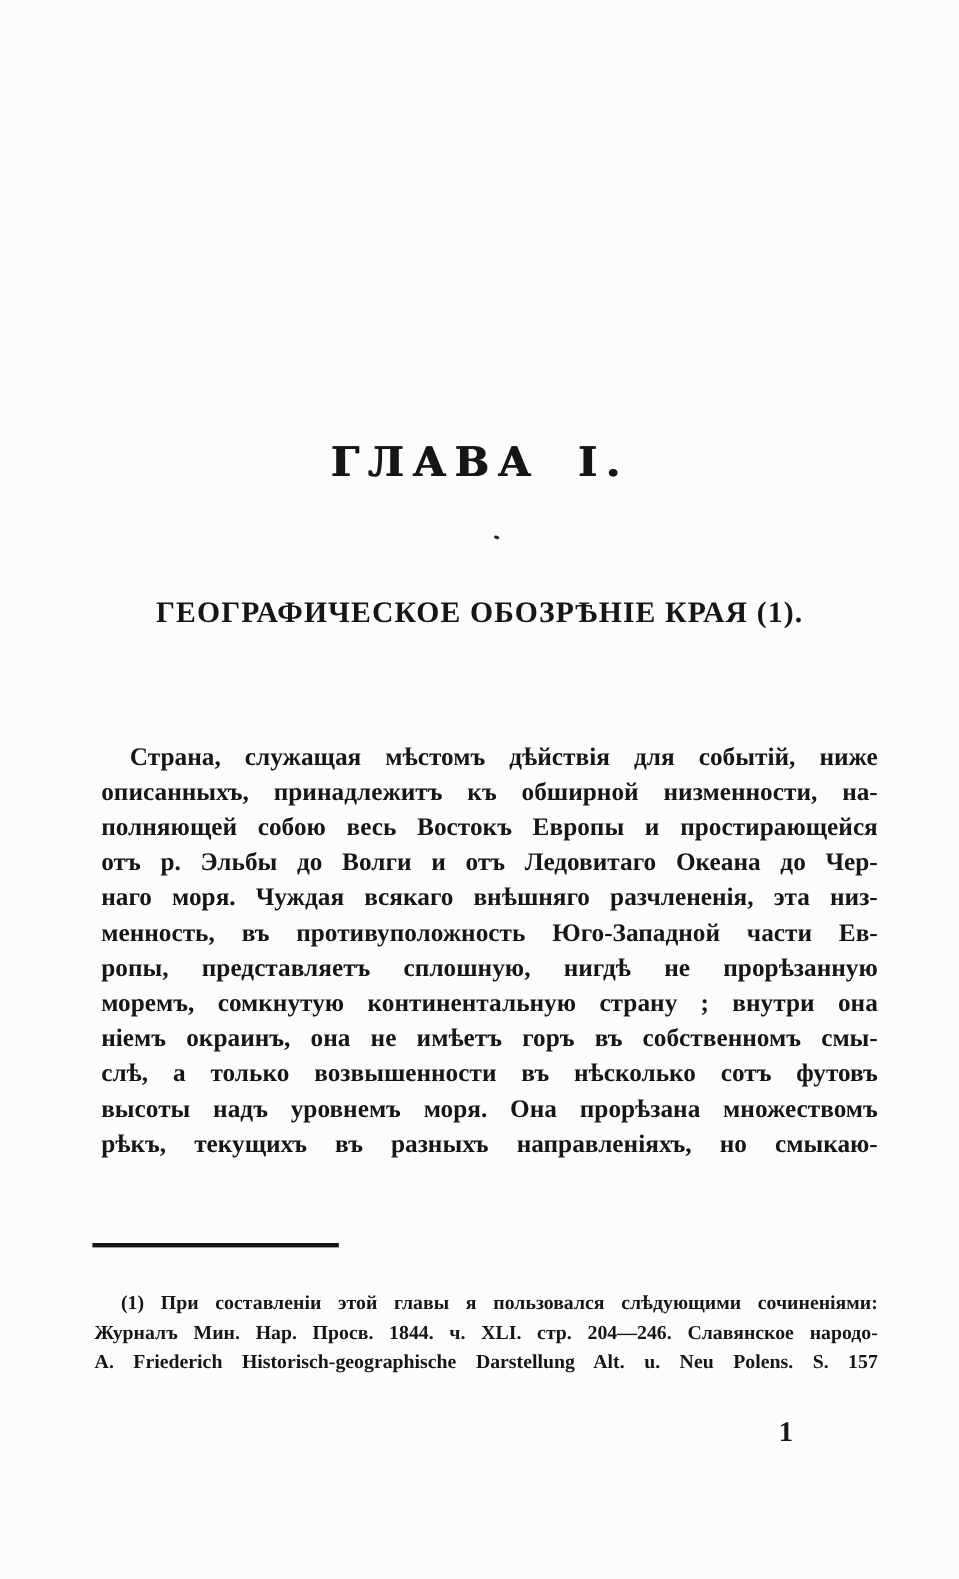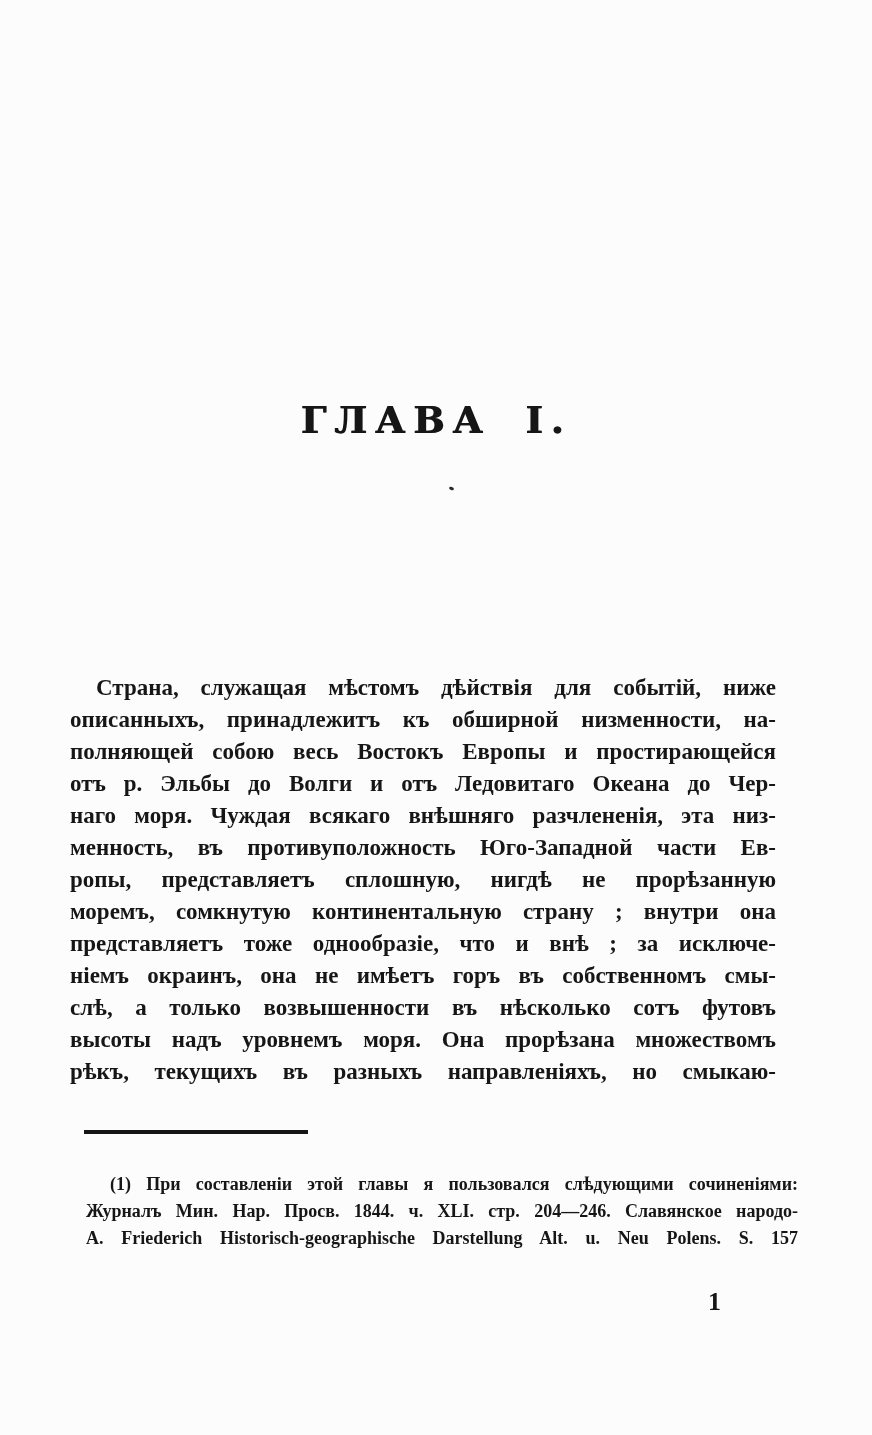--- a/index.html
+++ b/index.html
@@ -39,21 +39,21 @@
     position: absolute;
     top: 541px; left: 0; width: 100%;
     margin: 0;
     text-align: center;
     font-size: 27px;
     font-weight: bold;
     letter-spacing: 1px;
   }
   .body-text {
     position: absolute;
-    left: 70px; top: 672px; width: 706px;
+    left: 92px; top: 672px; width: 706px;
     font-size: 23px;
     font-weight: bold;
   }
   .body-text .line {
     height: 32px;
     line-height: 32px;
     text-align: justify;
     text-align-last: justify;
     white-space: nowrap;
   }
@@ -88,31 +88,31 @@
   }
 </style>
 </head>
 <body>
 
 <div class="page" style="--paper: #fcfcfc; --ink: #161616;">
   <h1 class="chapter-title">ГЛАВА I.</h1>
 
   <div class="ink-speck"></div>
 
+  <h2 class="section-heading">ГЕОГРАФИЧЕСКОЕ ОБОЗРѢНІЕ КРАЯ (1).</h2>
 
   <div class="body-text" id="body-lines">
       <div class="line first">Страна, служащая мѣстомъ дѣйствія для событій, ниже</div>
       <div class="line">описанныхъ, принадлежитъ къ обширной низменности, на-</div>
       <div class="line">полняющей собою весь Востокъ Европы и простирающейся</div>
       <div class="line">отъ р. Эльбы до Волги и отъ Ледовитаго Океана до Чер-</div>
       <div class="line">наго моря. Чуждая всякаго внѣшняго разчлененія, эта низ-</div>
       <div class="line">менность, въ противуположность Юго-Западной части Ев-</div>
       <div class="line">ропы, представляетъ сплошную, нигдѣ не прорѣзанную</div>
       <div class="line">моремъ, сомкнутую континентальную страну ; внутри она</div>
-      <div class="line">представляетъ тоже однообразіе, что и внѣ ; за исключе-</div>
       <div class="line">ніемъ окраинъ, она не имѣетъ горъ въ собственномъ смы-</div>
       <div class="line">слѣ, а только возвышенности въ нѣсколько сотъ футовъ</div>
       <div class="line">высоты надъ уровнемъ моря. Она прорѣзана множествомъ</div>
       <div class="line last">рѣкъ, текущихъ въ разныхъ направленіяхъ, но смыкаю-</div>
     </div>
 
   <div class="footnote-rule"></div>
 
   <div class="footnote" id="footnote-lines">
       <div class="line first">(1) При составленіи этой главы я пользовался слѣдующими сочиненіями:</div>

